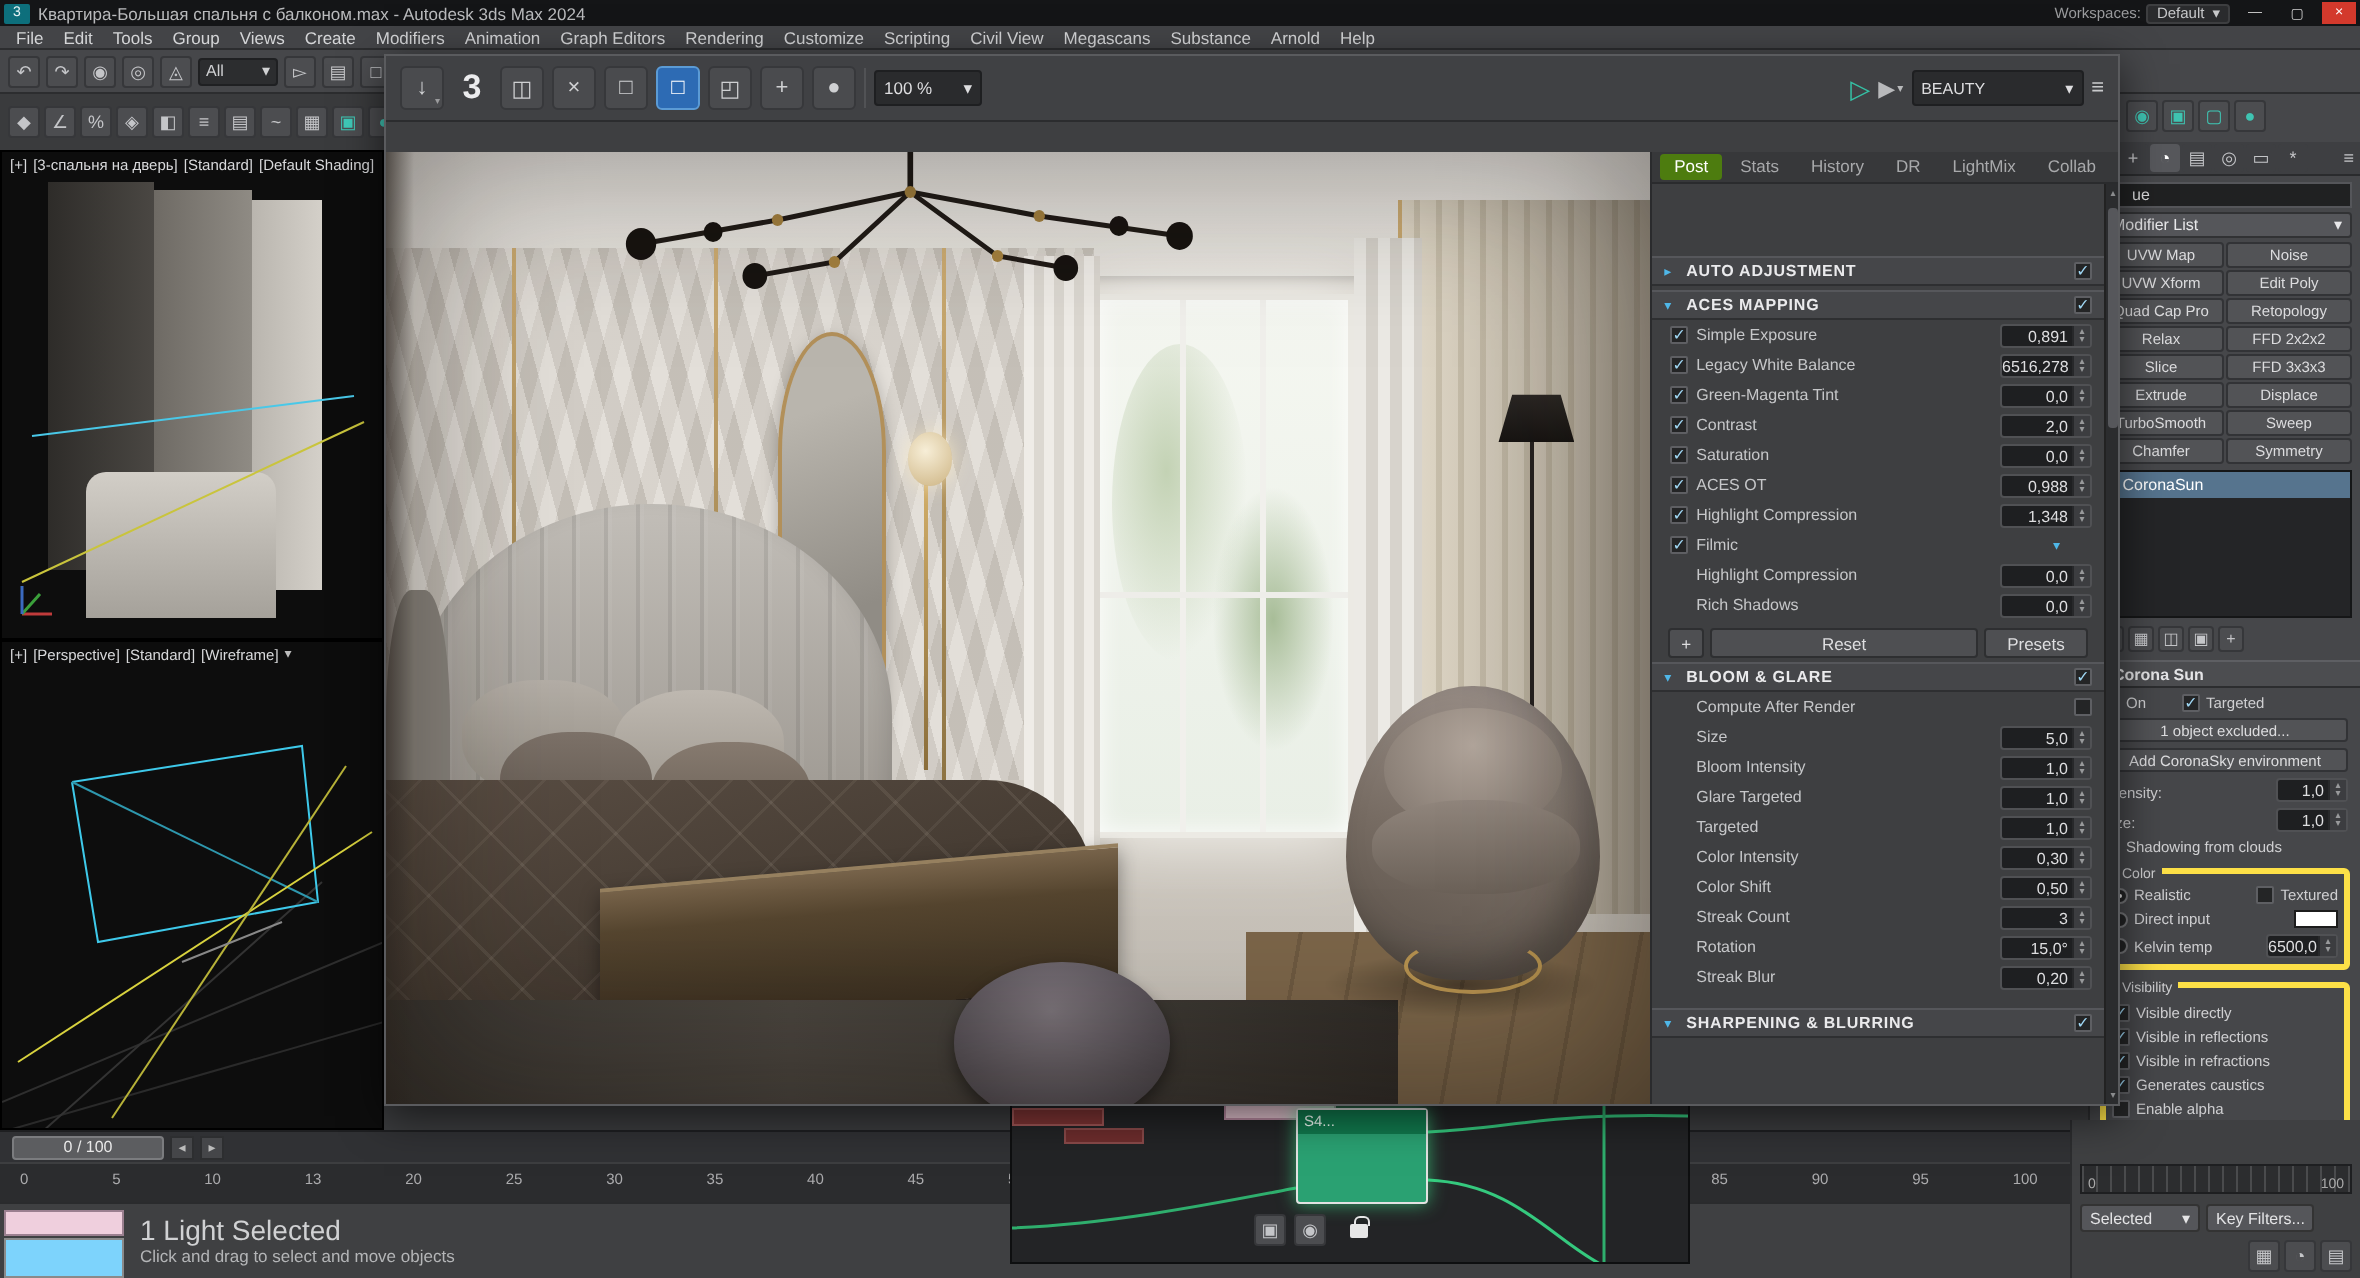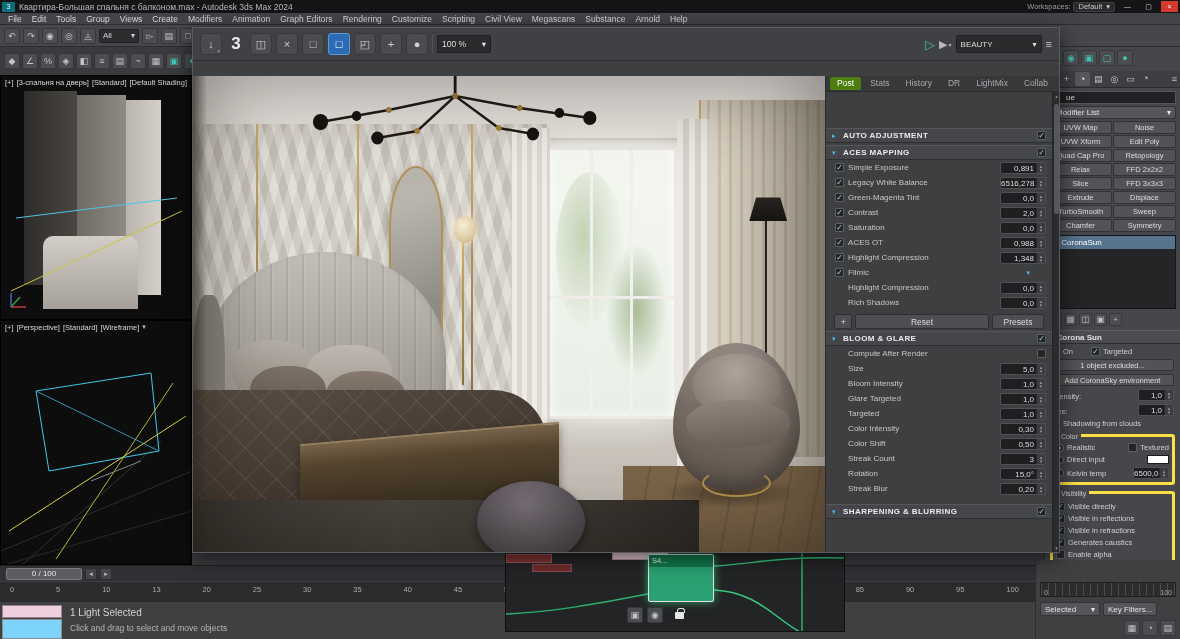--- a/index.html
+++ b/index.html
@@ -40,21 +40,21 @@
   
   #timeslider{left:0;top:565px;width:1035px;height:16px;background:#303134;border-top:1px solid #1e1f21;display:flex;align-items:center;padding-left:6px;gap:3px}
   #ts-handle{width:76px;height:12px;background:#5c5d60;border:1px solid #7b7c7f;border-radius:2px;font-size:8px;color:#e8e8e8;display:flex;align-items:center;justify-content:center}
   .ts-btn{width:12px;height:12px;background:#454649;border:1px solid #2d2e30;font-size:7px;color:#bbb;display:flex;align-items:center;justify-content:center}
   #trackbar{left:0;top:581px;width:1035px;height:20px;background:#2b2c2e;border-top:1px solid #3d3e40;display:flex;justify-content:space-between;padding:3px 16px 0 10px}
   .tick{font-size:7.5px;color:#ababad}
   
   #statusbar{left:0;top:601px;width:1035px;height:38px;background:#3f4042;border-top:1px solid #2a2b2d}
   #listener-out{position:absolute;left:2px;top:3px;width:60px;height:13px;background:#efcfdd;border:1px solid #9b8090}
   #listener-in{position:absolute;left:2px;top:17px;width:60px;height:15px;background:#7dd3fc;border:1px solid #8a8a8a;font-size:8px;color:#111;padding:18px 0 0 2px;white-space:nowrap;overflow:hidden}
-  #sel-text{position:absolute;left:70px;top:5px;font-size:10px;color:#d0d1d3}
+  #sel-text{position:absolute;left:70px;top:5px;font-size:14px;color:#d0d1d3}
   #prompt-text{position:absolute;left:70px;top:21px;font-size:8.5px;color:#b4b5b7}
   
   #cluster{left:1035px;top:560px;width:145px;height:79px;background:#3f4042;border-left:1px solid #2c2d2f;z-index:6}
   #cl-ruler{position:absolute;left:4px;right:4px;top:22px;height:15px;background:#2c2d2f;border:1px solid #1e1f21;
     background-image:repeating-linear-gradient(90deg,#4a4b4d 0 1px,transparent 1px 7px);
     display:flex;justify-content:space-between;align-items:flex-end;padding:0 3px;font-size:7px;color:#aaa}
   #cl-selrow{position:absolute;left:4px;top:42px;display:flex;gap:3px;align-items:center}
   #cl-selected{width:60px;height:14px;background:#55565a;border:1px solid #333;border-radius:2px;font-size:8px;color:#e4e4e6;display:flex;align-items:center;padding:0 4px;gap:3px}
   #cl-selected .lbl{flex:1}
   #cl-keyfilters{height:14px;background:#55565a;border:1px solid #333;border-radius:2px;font-size:8px;color:#e4e4e6;display:flex;align-items:center;padding:0 4px}

